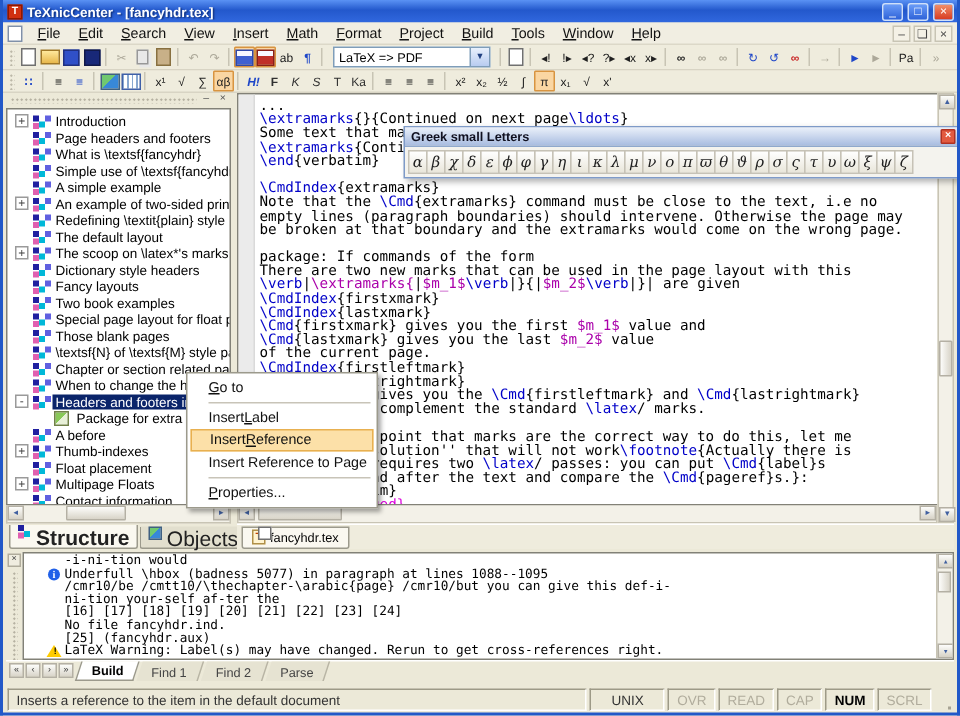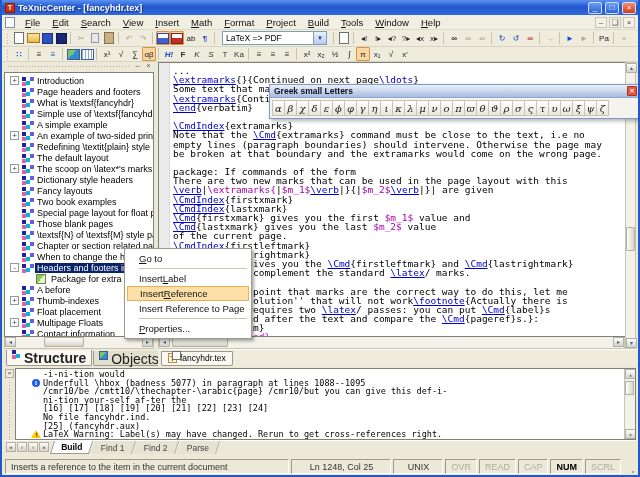--- a/index.html
+++ b/index.html
@@ -94,21 +94,21 @@
 
   
   .editor-pane { flex:1; display:flex; flex-direction:column; min-width:0; }
   .ed-wrap { flex:1; display:flex; min-height:0; }
   .ed-left { flex:1; display:flex; flex-direction:column; min-width:0; }
   .ed-body { flex:1; display:flex; border:1px solid #828177; border-right:none; background:#fff; overflow:hidden; }
   .ed-margin { width:11px; background:#EBEBEB; border-right:1px solid #DADADA; position:relative; flex:none; }
   .mmark { position:absolute; left:1px; width:8px; height:8px; background:#B8C4D8; border:1px solid #8090B0; }
   .ed-text { flex:1; padding:3px 0 0 3px; font-family:"DejaVu Sans Mono",monospace; font-size:9.5px; overflow:hidden; }
   .eline { height:9.2px; line-height:9.2px; white-space:pre; }
-  .sy-t { color:#000; } .sy-c { color:#0000C8;text-decoration:underline; } .sy-m { color:#AA00AA; } .sy-v { color:#DD00DD; }
+  .sy-t { color:#000; } .sy-c { color:#0000C8; } .sy-m { color:#AA00AA; } .sy-v { color:#DD00DD; }
   .ed-vcol { width:11px; display:flex; flex-direction:column; flex:none; border:1px solid #C8C4B4; background:#F3F1E8; }
   .vtrack { flex:1; position:relative; }
   .vthumb { position:absolute; left:0; width:9px; height:24px; background:linear-gradient(90deg,#FDFDFB,#D8D4C8);
     border:1px solid #B4B0A4; border-radius:1px; }
   .ed-tabbar { height:17px; background:#EFECDD; border-top:1px solid #fff; display:flex; align-items:center; padding-left:3px; }
   .doctab { height:15px; display:flex; align-items:center; gap:3px; padding:0 6px; background:#FAF8F0;
     border:1px solid #9C9A8C; border-radius:0 0 2px 2px; font-size:8.5px; }
   .dt-ico { width:9px; height:10px; background:#FFF4D0; border:1px solid #B09048; font-size:7px; line-height:9px;
     text-align:center; color:#C04000; font-weight:bold; }
   .dt-ico::before { content:"T"; }
@@ -966,22 +966,21 @@
       <span>Find 2</span>
     </span>
 
     <span class="btab">
       <span>Parse</span>
     </span>
 
 </div>
 
 <div class="statusbar">
-  <span class="pane msg">Inserts a reference to the item in the current document</span>
-  <span class="pane pos">Ln 1248, Col 25</span>
+  <span class="pane msg">Inserts a reference to the item in the default document</span>
   <span class="pane fmt">UNIX</span>
 
     <span class="pane ind">OVR</span>
 
     <span class="pane ind">READ</span>
 
     <span class="pane ind">CAP</span>
 
     <span class="pane ind on">NUM</span>
 

